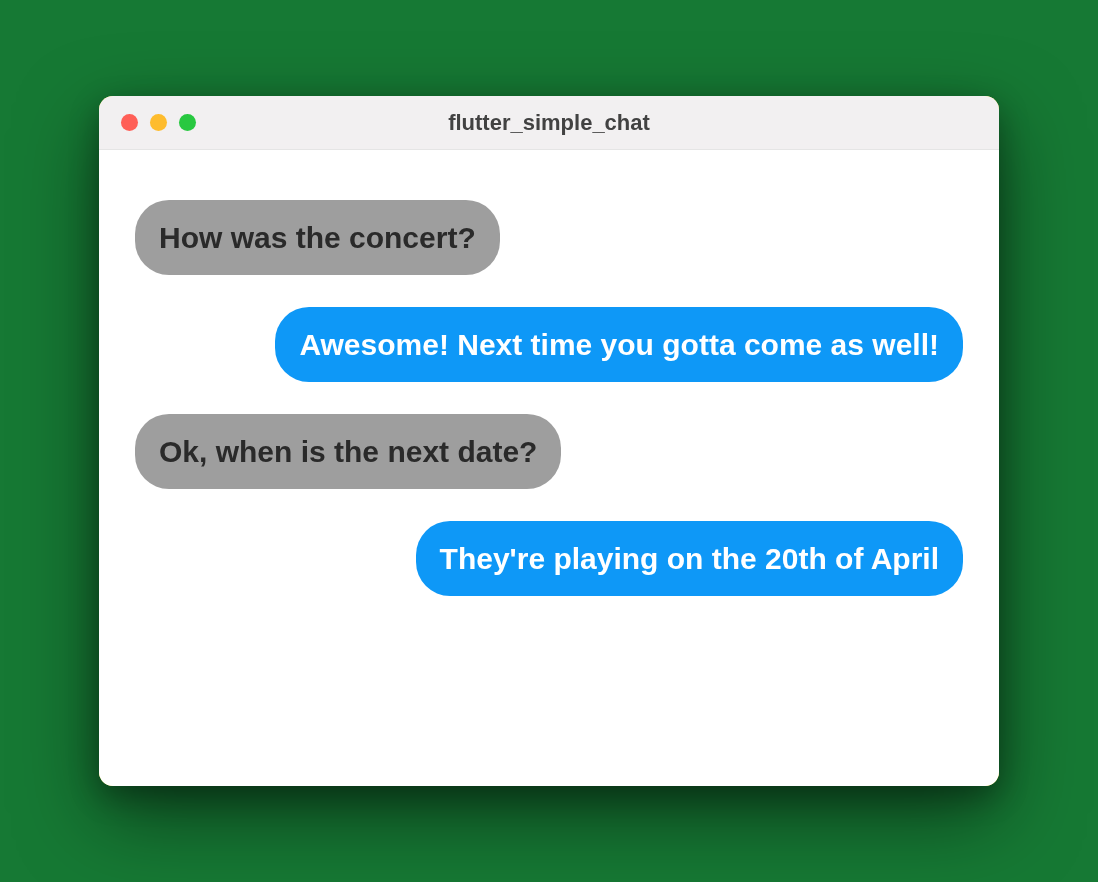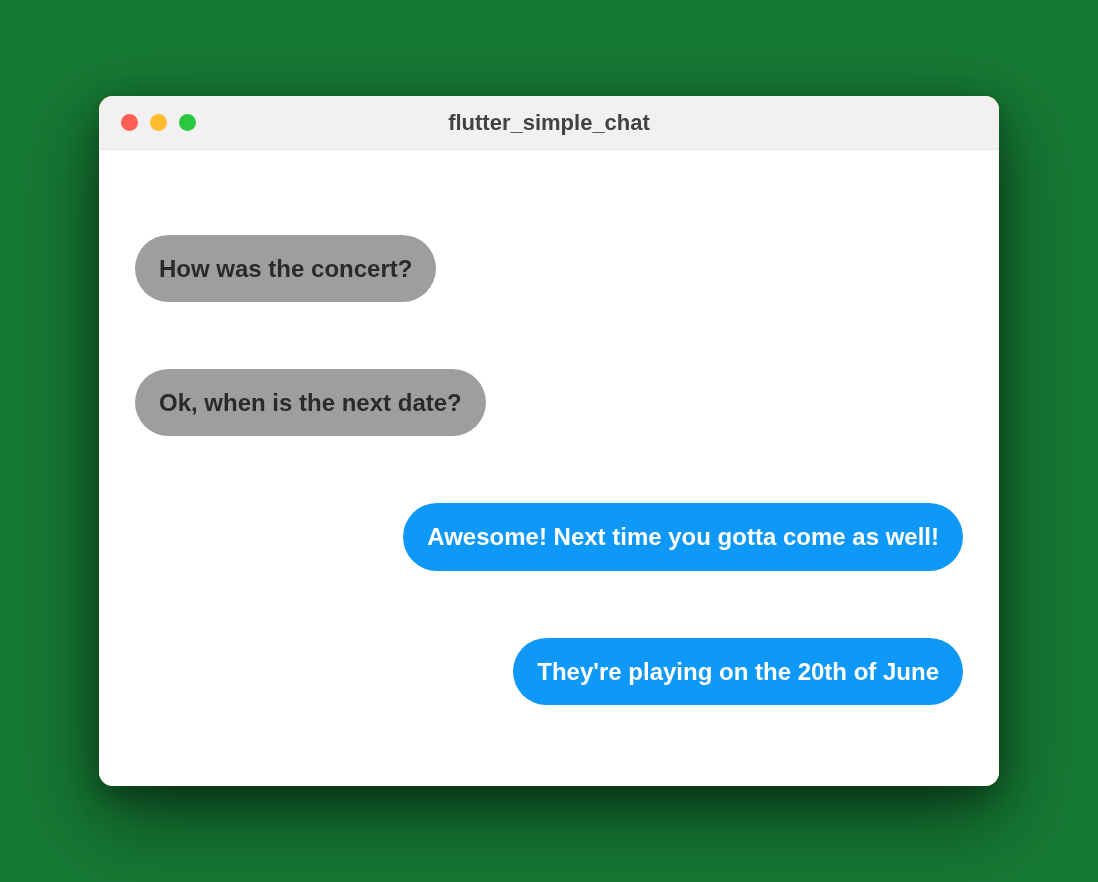--- a/index.html
+++ b/index.html
@@ -82,24 +82,23 @@
     }
 
     .msg-row.received {
       justify-content: flex-start;
     }
 
     .bubble {
       max-width: 85%;
       padding: 18px 24px;
       border-radius: 34px;
-      font-size: 24px;
+      font-size: 30px;
       font-weight: 600;
       line-height: 1.3;
-      margin-top: 35px;
     }
 
     .bubble.received {
       background: #9e9e9e;
       color: #2a2a2a;
     }
 
     .bubble.sent {
       background: #0e98f7;
       color: #ffffff;
@@ -115,23 +114,23 @@
       <div class="light light-min"></div>
       <div class="light light-max"></div>
     </div>
     <div class="title">flutter_simple_chat</div>
   </div>
 
   <div class="content">
     <div class="msg-row received">
       <div class="bubble received">How was the concert?</div>
     </div>
+    <div class="msg-row sent">
+      <div class="bubble sent">Awesome! Next time you gotta come as well!</div>
+    </div>
     <div class="msg-row received">
       <div class="bubble received">Ok, when is the next date?</div>
     </div>
     <div class="msg-row sent">
-      <div class="bubble sent">Awesome! Next time you gotta come as well!</div>
-    </div>
-    <div class="msg-row sent">
-      <div class="bubble sent">They're playing on the 20th of June</div>
+      <div class="bubble sent">They're playing on the 20th of April</div>
     </div>
   </div>
 </div>
 
 </body></html>

